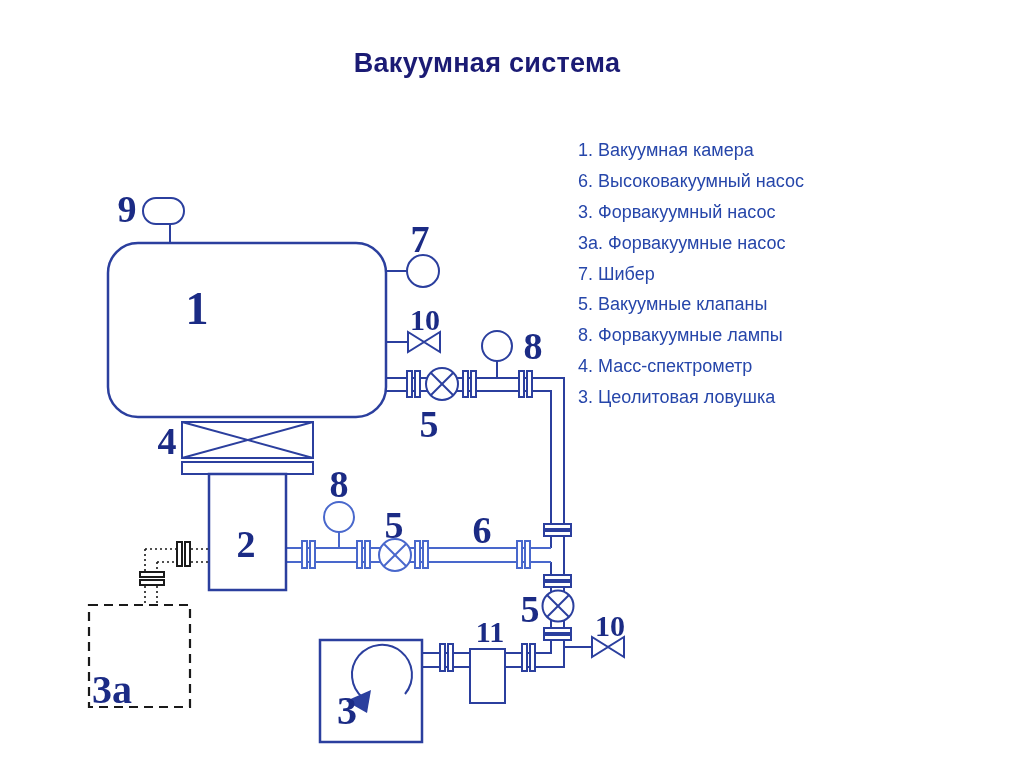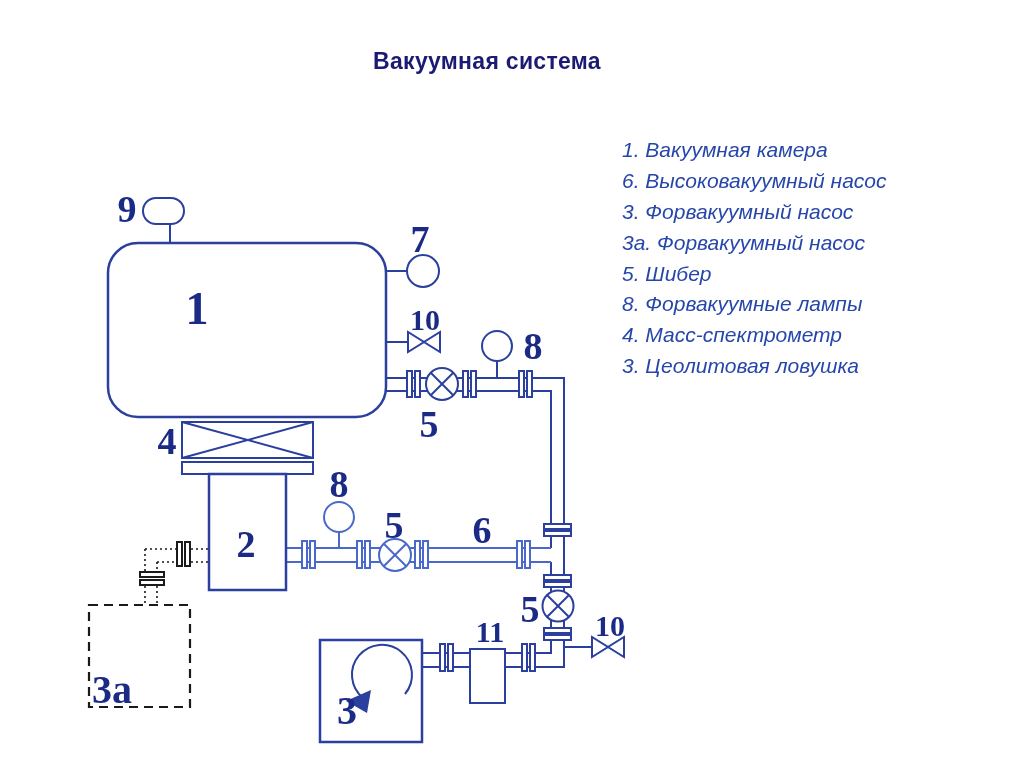--- a/index.html
+++ b/index.html
@@ -1,37 +1,38 @@
 <!DOCTYPE html>
 <html><head>
 <meta charset="utf-8">
 <style>
   html,body{margin:0;padding:0;background:#ffffff;}
   .canvas{position:relative;width:1024px;height:768px;background:#ffffff;overflow:hidden;
           font-family:"Liberation Sans",sans-serif;}
   .title{position:absolute;left:297px;top:48px;width:380px;text-align:center;
-         font-size:23px;font-weight:bold;color:#1b1b74;letter-spacing:.3px;}
-  .legend{position:absolute;left:622px;top:135px;color:#2646aa;font-size:21px;font-style:italic;}
+         font-size:27px;font-weight:bold;color:#1b1b74;letter-spacing:.3px;}
+  .legend{position:absolute;left:578px;top:135px;color:#2646aa;font-size:18px;}
   .legend-item{height:30.9px;line-height:30.9px;white-space:nowrap;}
   svg.diagram{position:absolute;left:0;top:0;}
   .num{font-family:"Liberation Serif",serif;font-weight:bold;fill:#1b2b85;}
 </style>
 </head>
 <body>
 
 <div class="canvas">
 
   <div class="title">Вакуумная система</div>
 
   <div class="legend">
     <div class="legend-item">1. Вакуумная камера</div>
     <div class="legend-item">6. Высоковакуумный насос</div>
     <div class="legend-item">3. Форвакуумный насос</div>
-    <div class="legend-item">3а. Форвакуумный насос</div>
-    <div class="legend-item">5. Шибер</div>
+    <div class="legend-item">3а. Форвакуумные насос</div>
+    <div class="legend-item">7. Шибер</div>
+    <div class="legend-item">5. Вакуумные клапаны</div>
     <div class="legend-item">8. Форвакуумные лампы</div>
     <div class="legend-item">4. Масс-спектрометр</div>
     <div class="legend-item">3. Цеолитовая ловушка</div>
   </div>
 
   <svg class="diagram" width="1024" height="768" viewBox="0 0 1024 768">
 
     <g fill="none" stroke="#2b3f9e" stroke-width="2">
       <path d="M386,378 H564 V667 H422"></path>
       <path d="M386,391 H551 V548 M551,562 V653 H422"></path>

